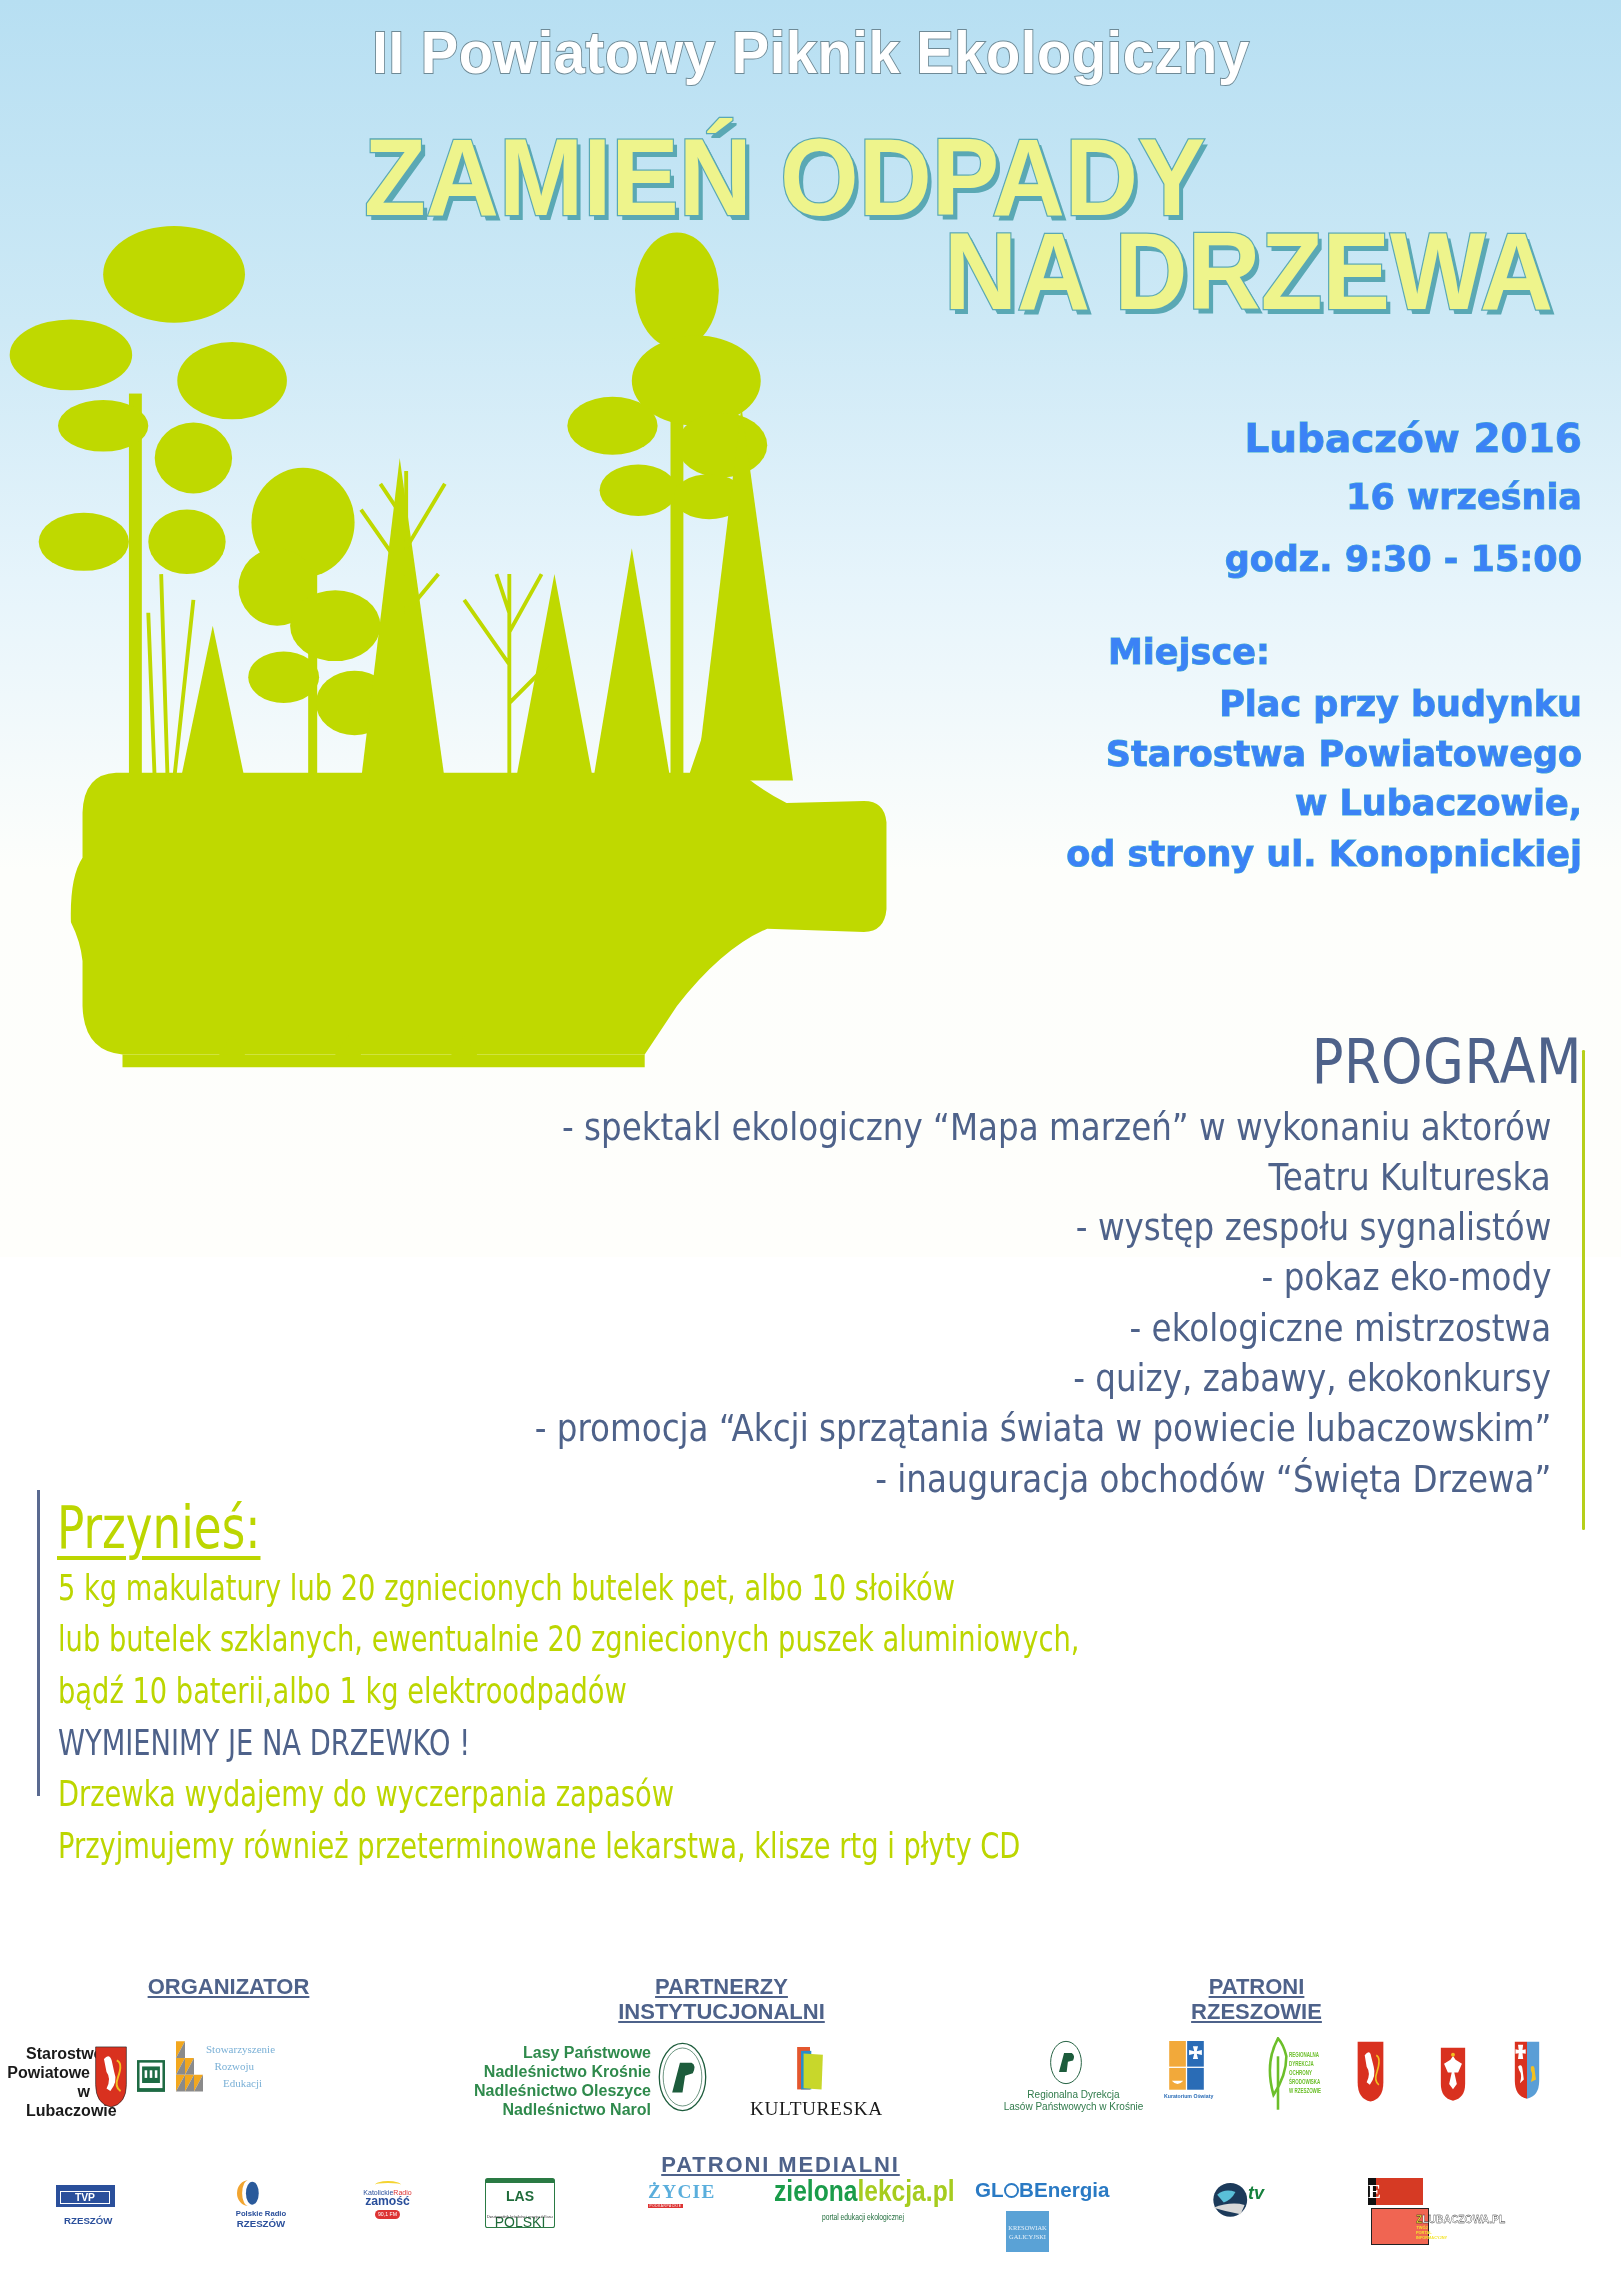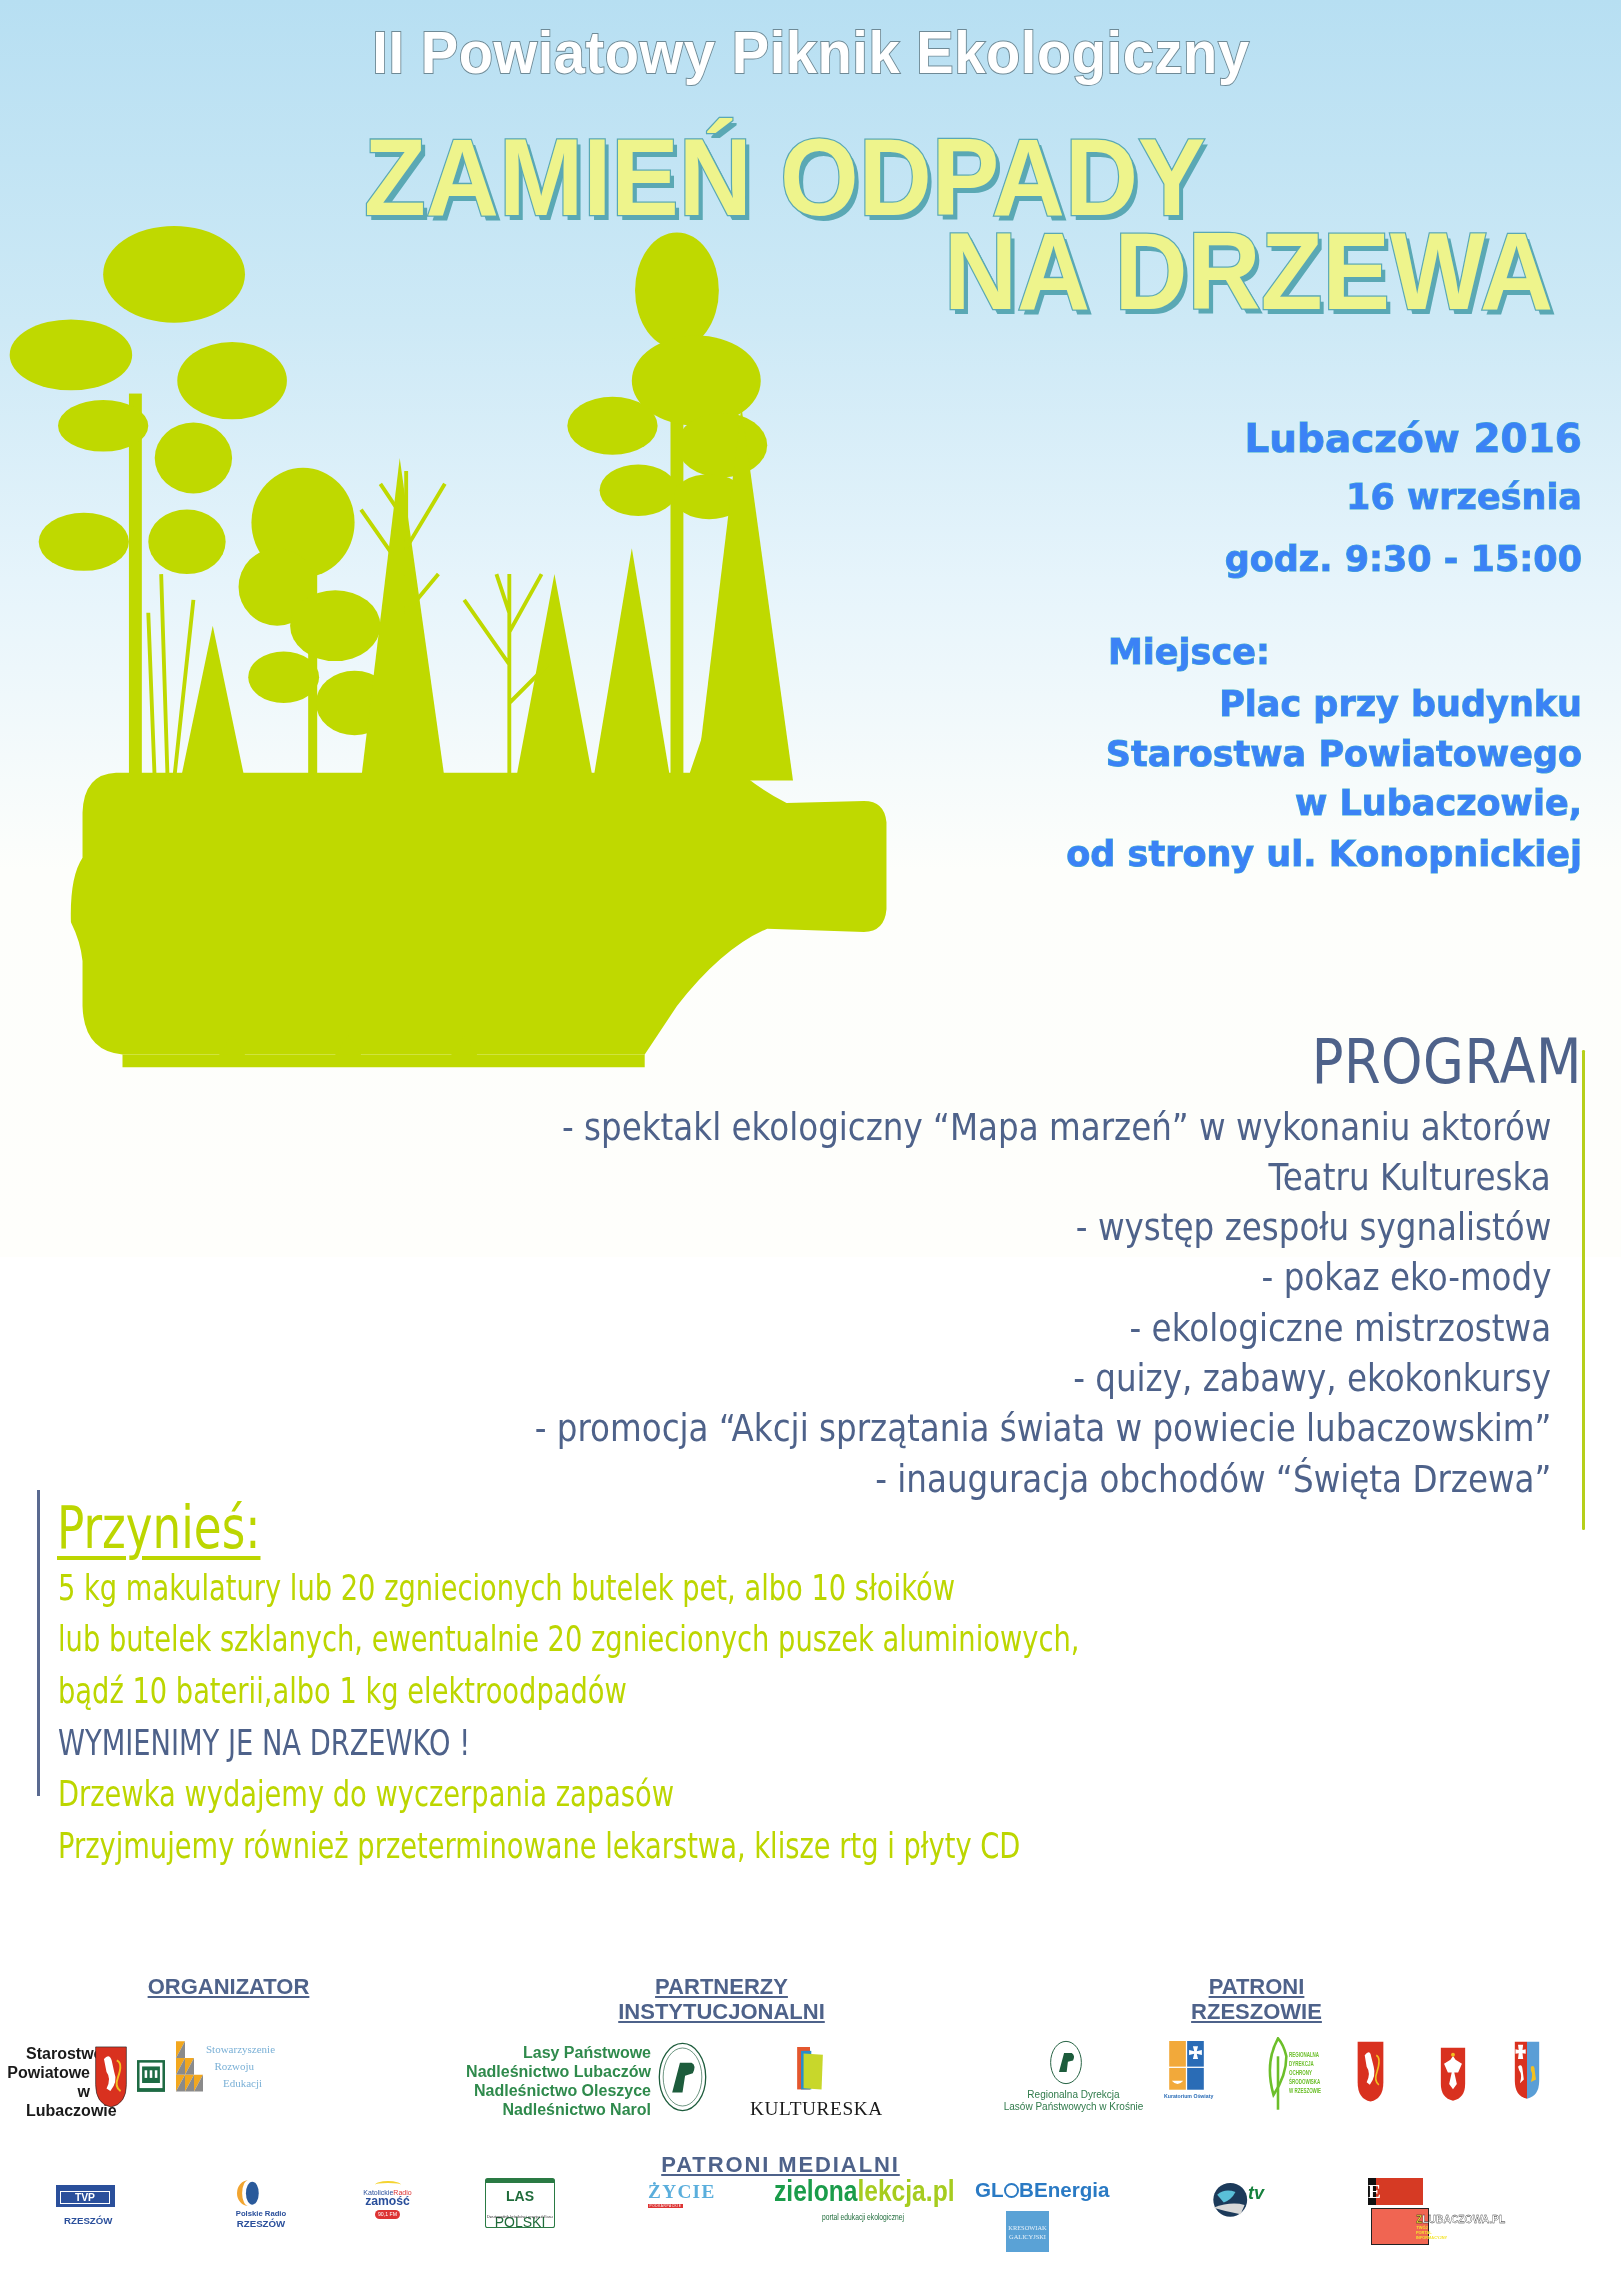--- a/index.html
+++ b/index.html
@@ -185,21 +185,21 @@
   <div style="margin-left:8.4px">Rozwoju</div>
   <div style="margin-left:17px">Edukacji</div>
 </div>
 
 <div class="section-head" style="left:554px; top:1974px; width:335px;">
   <div>PARTNERZY</div>
   <div>INSTYTUCJONALNI</div>
 </div>
 <div class="org-text green-text" style="left:445px; top:2044px; width:206px; font-size:16px;">
   <div>Lasy Państwowe</div>
-  <div>Nadleśnictwo Lubaczów</div>
+  <div>Nadleśnictwo Krośnie</div>
   <div>Nadleśnictwo Oleszyce</div>
   <div>Nadleśnictwo Narol</div>
 </div>
 <svg class="logo" style="left:658px; top:2042px;" width="49" height="70" viewBox="0 0 76 108">
   <ellipse cx="38" cy="54" rx="36" ry="52" fill="#fff" stroke="#1d5c3c" stroke-width="2"></ellipse>
   <ellipse cx="38" cy="54" rx="30" ry="45" fill="none" stroke="#1d5c3c" stroke-width="1"></ellipse>
   <path d="M22 78 L34 32 L52 32 Q60 36 54 48 L42 52 L38 78 Z" fill="#1d5c3c"></path>
 </svg>
 <svg class="logo" style="left:797px; top:2047px;" width="26" height="45" viewBox="0 0 40 70">
   <rect x="0" y="0" width="20" height="66" fill="#e4572e"></rect>

